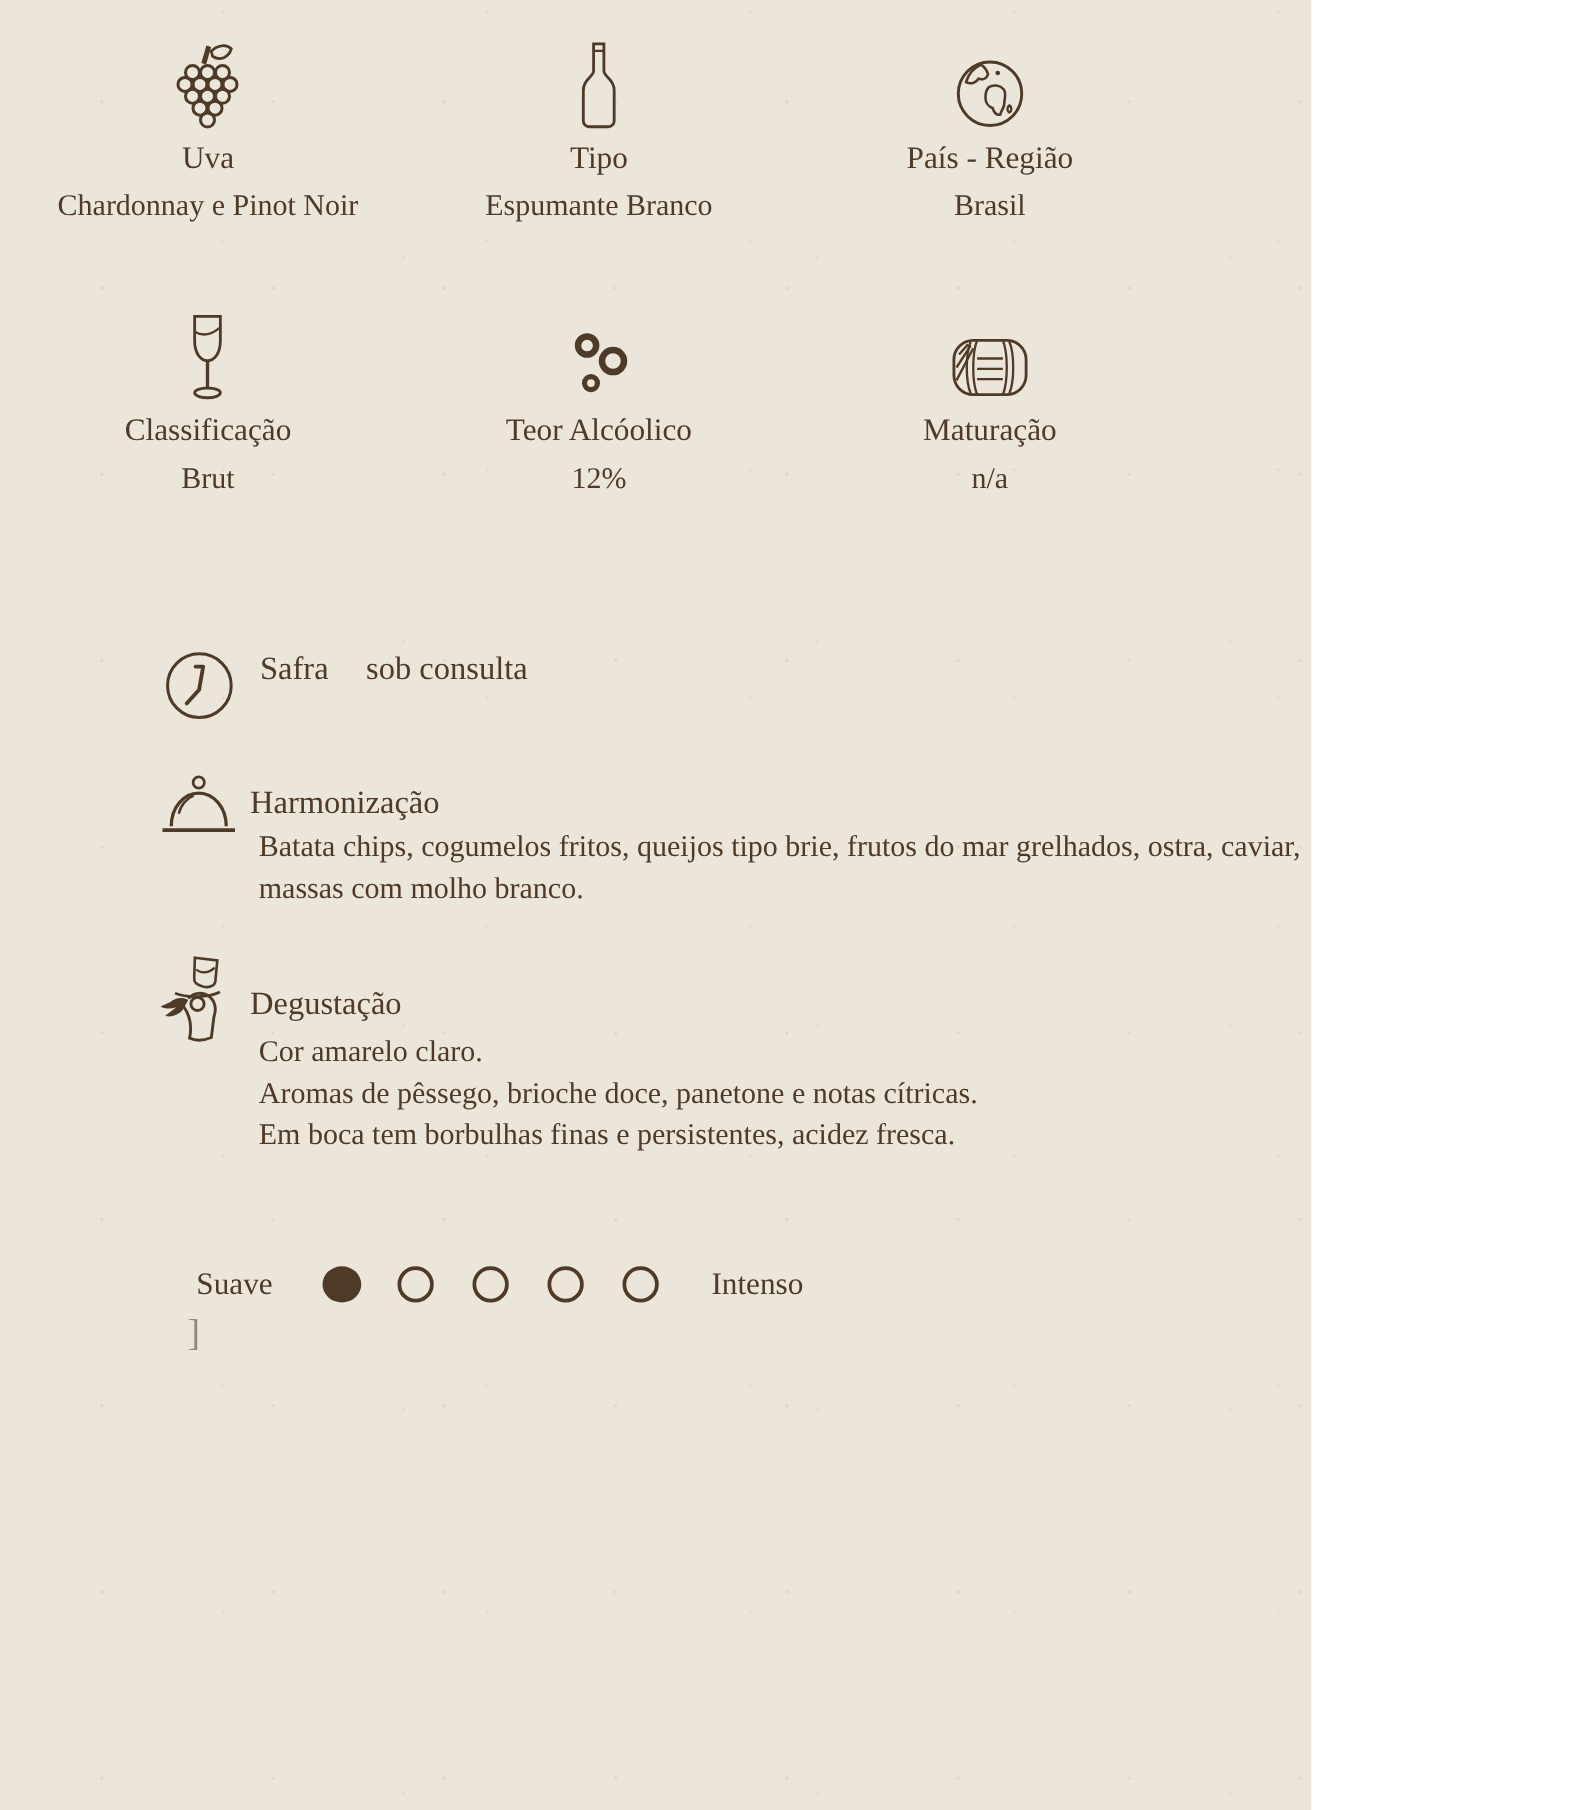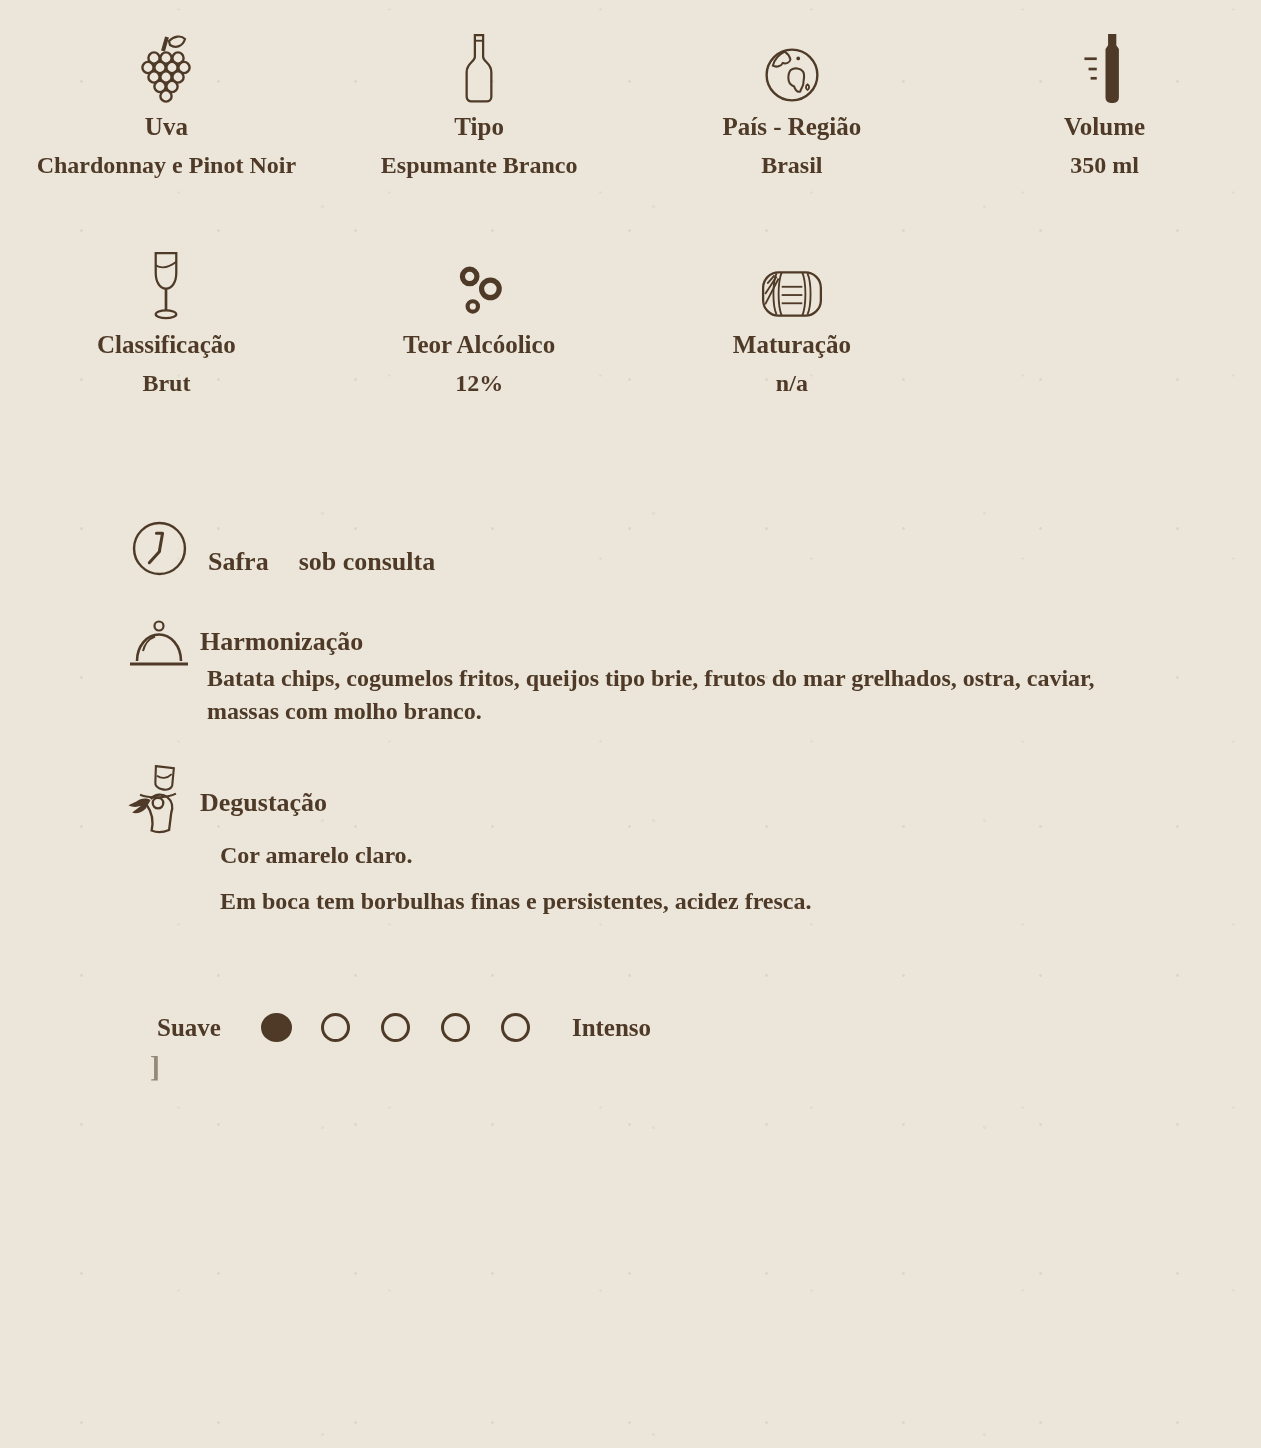--- a/index.html
+++ b/index.html
@@ -1,62 +1,62 @@
 <!DOCTYPE html>
 <html><head>
 <meta charset="utf-8">
 <style>
   html,body{margin:0;padding:0;}
   .page{
     position:relative;
-    width:1261px;height:1448px;
+    width:1049px;height:1448px;
     background-color:#ece6da;
     background-image:
       radial-gradient(rgba(120,100,78,.13) 1px, transparent 1.6px),
       radial-gradient(rgba(120,100,78,.09) 1px, transparent 1.6px),
       radial-gradient(rgba(150,130,108,.10) 1.3px, transparent 2.2px);
     background-size:137px 149px, 211px 183px, 331px 307px;
     background-position:13px 7px, 73px 101px, 157px 53px;
     font-family:"Liberation Serif","DejaVu Serif",serif;
-    font-weight:bold;
+    font-weight:normal;
     color:#4e3a27;
     overflow:hidden;
   }
   svg{display:block;}
   .ink-stroke{stroke:#4e3a27;fill:none;}
   .ink-fill{fill:#4e3a27;stroke:none;}
 
   .spec-row{
     position:absolute;left:10px;width:1251px;
     display:grid;grid-template-columns:repeat(4,1fr);
   }
   .spec-row.row1{top:30px;}
   .spec-row.row2{top:248px;}
   .spec-cell{display:flex;flex-direction:column;align-items:center;text-align:center;}
   .spec-icon{height:74px;display:flex;align-items:flex-end;justify-content:center;}
   .spec-label{margin-top:8px;font-size:25px;line-height:1.2;}
   .spec-value{margin-top:9px;font-size:24px;line-height:1.2;}
 
   .section{position:absolute;}
-  .section-head{display:flex;align-items:flex-end;}
+  .section-head{display:flex;align-items:flex-start;}
   .section-title{font-size:26px;text-align:right;}
   .section-body{font-size:24px;line-height:33px;}
 
   .safra-section{top:520px;left:131px;}
   .safra-section .txt{margin-left:20px;font-size:26px;}
   .safra-value{margin-left:30px;}
 
   .harm-icon{position:absolute;top:618px;left:126px;}
   .harm-title{position:absolute;top:627px;left:200px;}
   .harm-body{position:absolute;top:662px;left:207px;width:905px;}
 
   .deg-icon{position:absolute;top:763px;left:120px;}
   .deg-title{position:absolute;top:788px;left:200px;}
   .deg-body{position:absolute;top:826px;left:207px;width:905px;}
-  .deg-body p{margin:13px;}
+  .deg-body p{margin:0;}
 
   .scale{position:absolute;top:1013px;left:157px;display:flex;align-items:center;font-size:25px;}
   .dots{display:flex;align-items:center;margin:0 42px 0 40px;}
   .dot{width:23px;height:23px;border:3.5px solid #4e3a27;border-radius:50%;margin-right:31px;background:transparent;}
   .dot.filled{background:#4e3a27;width:27px;height:25px;border-width:2px;margin-right:29px;}
   .dot:last-child{margin-right:0;}
 
   .stray{position:absolute;top:1050px;left:150px;font-size:30px;color:rgba(78,58,39,.55);font-family:"Liberation Serif",serif;}
 </style>
 </head>
@@ -214,20 +214,21 @@
       <path class="ink-stroke" d="M35 12 c4 3 9.5 3 14 -1.5" stroke-width="1.8"></path>
       <path class="ink-stroke" d="M19 30 c9 3.5 25 3.5 34 -1" stroke-width="2"></path>
       <circle class="ink-stroke" cx="36" cy="38" r="5" stroke-width="2.2"></circle>
       <path class="ink-fill" d="M29 35 c-5 -2.5 -9.5 -1.5 -13.5 1.5 l-7.5 3.5 c3.5 2 8 2 12 .5 l-8.5 6.5 c4.5 1.5 9.5 -.5 13 -4 z"></path>
       <path class="ink-stroke" d="M29 34 c4 -4.5 11 -5.5 16 -1.5 c4.5 3.5 5.5 9.5 3.5 15 l-2 16 c-6 2.5 -12 2.5 -16.5 .5 c2 -9.5 .5 -17 -4.5 -24" stroke-width="2.2"></path>
     </svg>
   </span>
   <div class="section-title deg-title">Degustação</div>
   <div class="section-body deg-body">
     <p>Cor amarelo claro.</p>
+    <p>Aromas de pêssego, brioche doce, panetone e notas cítricas.</p>
     <p>Em boca tem borbulhas finas e persistentes, acidez fresca.</p>
   </div>
 
   <div class="scale">
     <span>Suave</span>
     <span class="dots">
         <span class="dot filled"></span>
         <span class="dot"></span>
         <span class="dot"></span>
         <span class="dot"></span>

